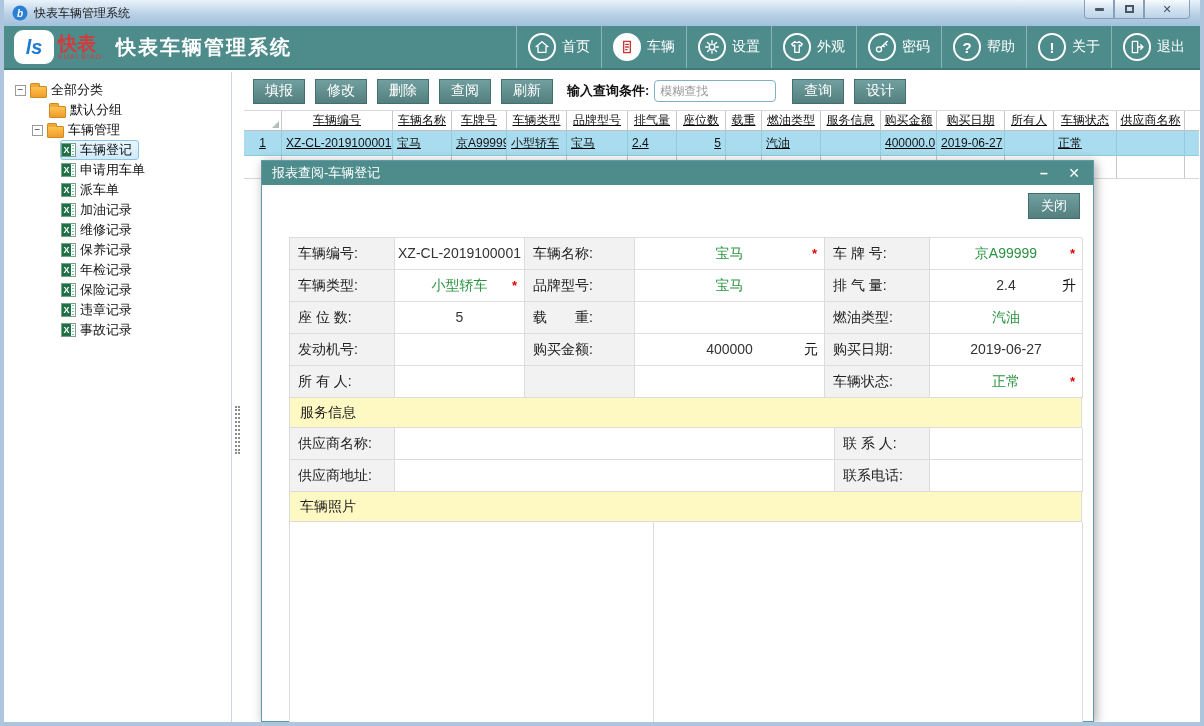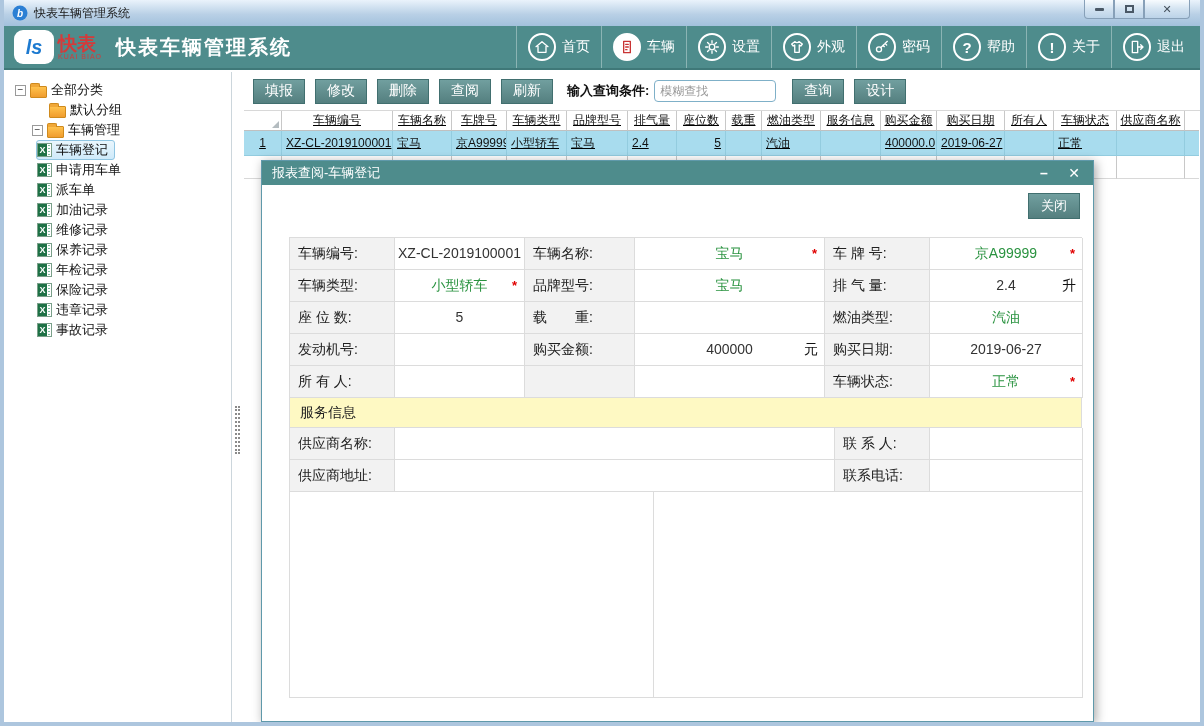--- a/index.html
+++ b/index.html
@@ -38,21 +38,21 @@
   .nav-item.active .nav-circle{background:#fff;color:#c93434;}
   .nav-circle svg{width:16px;height:16px;}
   .nav-glyph{font-size:15px;font-weight:bold;line-height:1;}
   .nav-label{color:#fff;font-size:14px;}
   
   .content{position:absolute;top:72px;left:0;right:0;bottom:0;background:#fff;}
   .sidebar{position:absolute;left:0;top:0;bottom:0;width:228px;background:#fff;
     border-right:1px solid #ccd6dc;padding-top:8px;}
   .tree-item{height:20px;display:flex;align-items:center;gap:4px;font-size:13px;color:#111;
     width:fit-content;border:1px solid transparent;padding-right:6px;cursor:pointer;}
-  .pl0{margin-left:10px;} .pl1{margin-left:44px;} .pl1e{margin-left:27px;} .pl2{margin-left:32px;}
+  .pl0{margin-left:10px;} .pl1{margin-left:44px;} .pl1e{margin-left:27px;} .pl2{margin-left:56px;}
   .tree-item.selected{background:linear-gradient(#eaf6fd,#cfeafa);border:1px solid #8fc5e2;border-radius:3px;}
   .expander{width:11px;height:11px;border:1px solid #9a9a9a;background:#fff;flex:none;
     font-size:10px;line-height:8px;text-align:center;color:#333;cursor:pointer;}
   .folder{width:17px;height:12px;position:relative;flex:none;
     background:linear-gradient(#ffc24d,#f09c2e);border:1px solid #cf8a1d;border-radius:1px;margin-top:3px;}
   .folder::before{content:"";position:absolute;top:-4px;left:-1px;width:8px;height:3px;
     background:#f0a839;border:1px solid #cf8a1d;border-bottom:none;border-radius:2px 2px 0 0;}
   .xls{width:15px;height:14px;position:relative;background:#fff;border:1px solid #7aa08a;flex:none;}
   .xls::before{content:"X";position:absolute;left:0;top:0;bottom:0;width:9px;background:#1e7145;
     color:#fff;font-size:9px;font-weight:bold;text-align:center;line-height:12px;}
@@ -417,20 +417,21 @@
           <div class="fl">联 系 人:</div>
           <div class="fv"><span></span></div>
         </div>
         <div class="srow">
           <div class="fl">供应商地址:</div>
           <div class="fv"><span></span></div>
           <div class="fl">联系电话:</div>
           <div class="fv"><span></span></div>
         </div>
 
+        <div class="sect">车辆照片</div>
         <div class="photo">
           <div class="pcell"></div>
           <div class="pcell"></div>
         </div>
       </div>
     </div>
   </div>
 
 </div>
 

